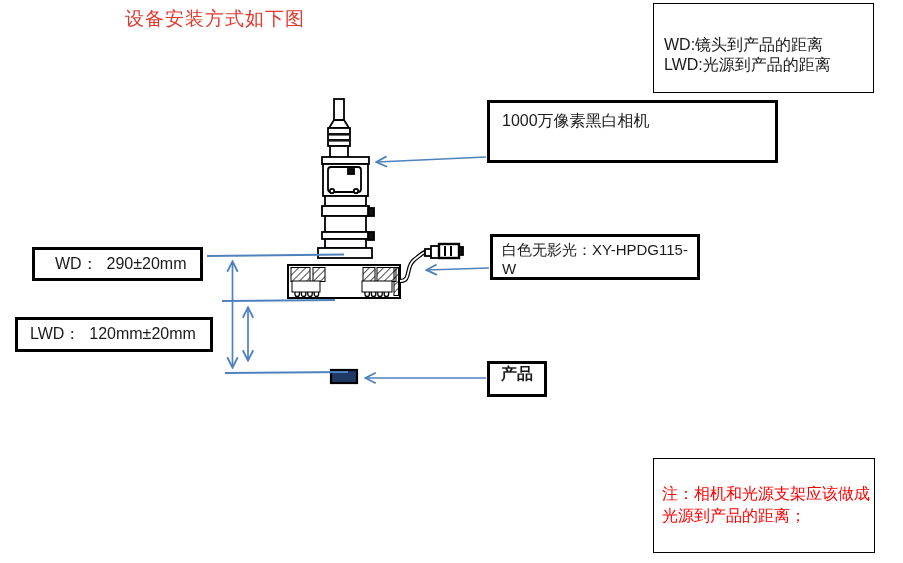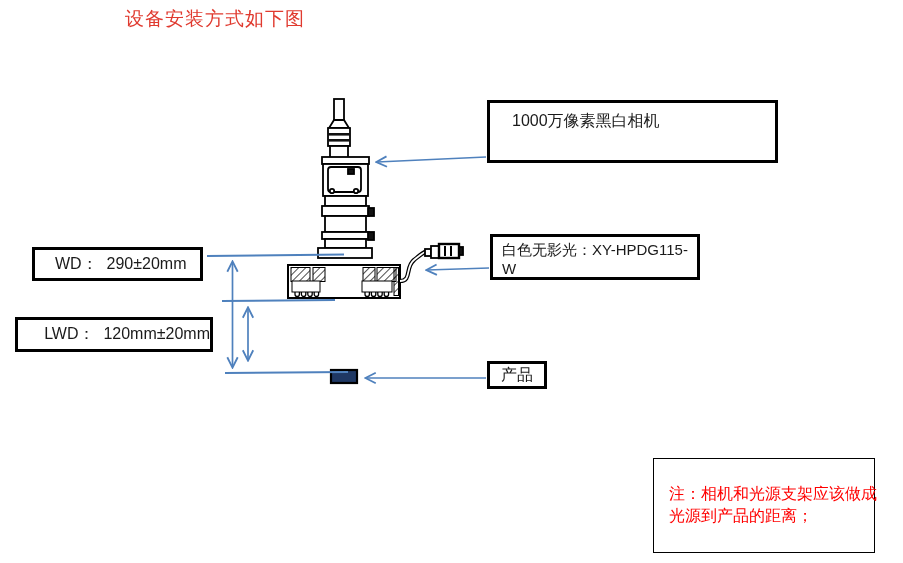--- a/index.html
+++ b/index.html
@@ -29,51 +29,52 @@
   .thick{border:3px solid var(--line-black);}
 
   .legend-box{
     left:653px;top:3px;width:221px;height:90px;
     padding:31px 4px 0 10px;font-size:16px;line-height:20px;
   }
   .legend-box .ln{display:block;white-space:pre;}
 
   .camera-label-box{
     left:487px;top:100px;width:291px;height:63px;
-    padding:7px 8px 0 22px;font-size:16px;line-height:21px;
+    padding:7px 8px 0 12px;font-size:16px;line-height:21px;
   }
   .camera-label-box .ln{display:block;white-space:pre;}
 
   .light-label-box{
     left:490px;top:234px;width:210px;height:46px;
     padding:3px 20px 0 9px;font-size:15px;line-height:19px;
   }
   .light-label-box .ln{display:block;white-space:pre;}
 
   .wd-box{
     left:32px;top:247px;width:171px;height:34px;
     display:flex;align-items:center;padding-left:20px;
     font-size:16px;white-space:pre;
   }
   .lwd-box{
     left:15px;top:317px;width:198px;height:35px;
     display:flex;align-items:center;padding-left:12px;
-    font-size:16px;white-space:pre;justify-content:flex-end;
+    font-size:16px;white-space:pre;
   }
   .product-label-box{
-    left:487px;top:361px;width:60px;height:28px;
-    display:flex;align-items:center;justify-content:center;
+    left:487px;top:361px;width:60px;height:36px;
+    display:flex;align-items:flex-start;justify-content:center;
     font-size:16px;
+    font-weight:bold;
   }
   .note-box{
     left:653px;top:458px;width:222px;height:95px;
     padding:24px 4px 0 8px;font-size:16px;line-height:22px;
     color:var(--note-red);
   }
-  .note-box .ln{display:block;white-space:pre;margin-left:7px;}
+  .note-box .ln{display:block;white-space:pre;}
 
   svg .acc{stroke:var(--accent-blue);fill:none;}
   svg .ink{stroke:#000;fill:#fff;}
   svg .product-rect{fill:var(--product-fill);stroke:#000;}
 </style>
 </head>
 <body>
 
 <div class="stage">
 
@@ -148,20 +149,24 @@
     <line class="acc" stroke-width="1.7" x1="232.5" y1="262" x2="232.5" y2="367" marker-start="url(#chev)" marker-end="url(#chev)"></line>
     <line class="acc" stroke-width="1.7" x1="248" y1="308" x2="248" y2="360" marker-start="url(#chev)" marker-end="url(#chev)"></line>
 
     <line class="acc" stroke-width="1.7" x1="486" y1="157" x2="377" y2="162" marker-end="url(#chev)"></line>
     <line class="acc" stroke-width="1.7" x1="489" y1="268" x2="427" y2="270" marker-end="url(#chev)"></line>
     <line class="acc" stroke-width="1.7" x1="486" y1="378" x2="366" y2="378" marker-end="url(#chev)"></line>
   </svg>
 
   <div class="page-title">设备安装方式如下图</div>
 
+  <div class="box thin legend-box">
+    <span class="ln">WD:镜头到产品的距离</span>
+    <span class="ln">LWD:光源到产品的距离</span>
+  </div>
 
   <div class="box thick camera-label-box">
     <span class="ln">1000万像素黑白相机</span>
   </div>
 
   <div class="box thick light-label-box">
     <span class="ln">白色无影光：XY-HPDG115-</span>
     <span class="ln">W</span>
   </div>
 

